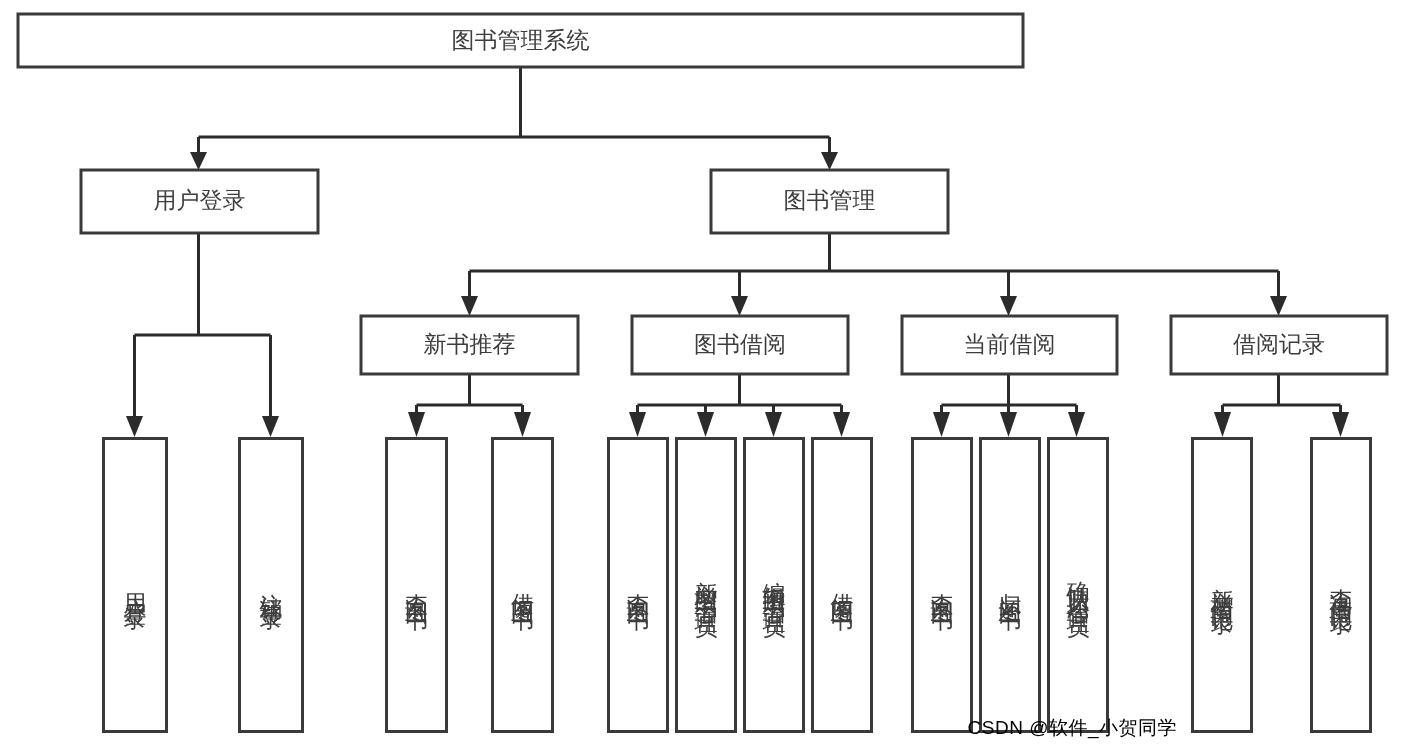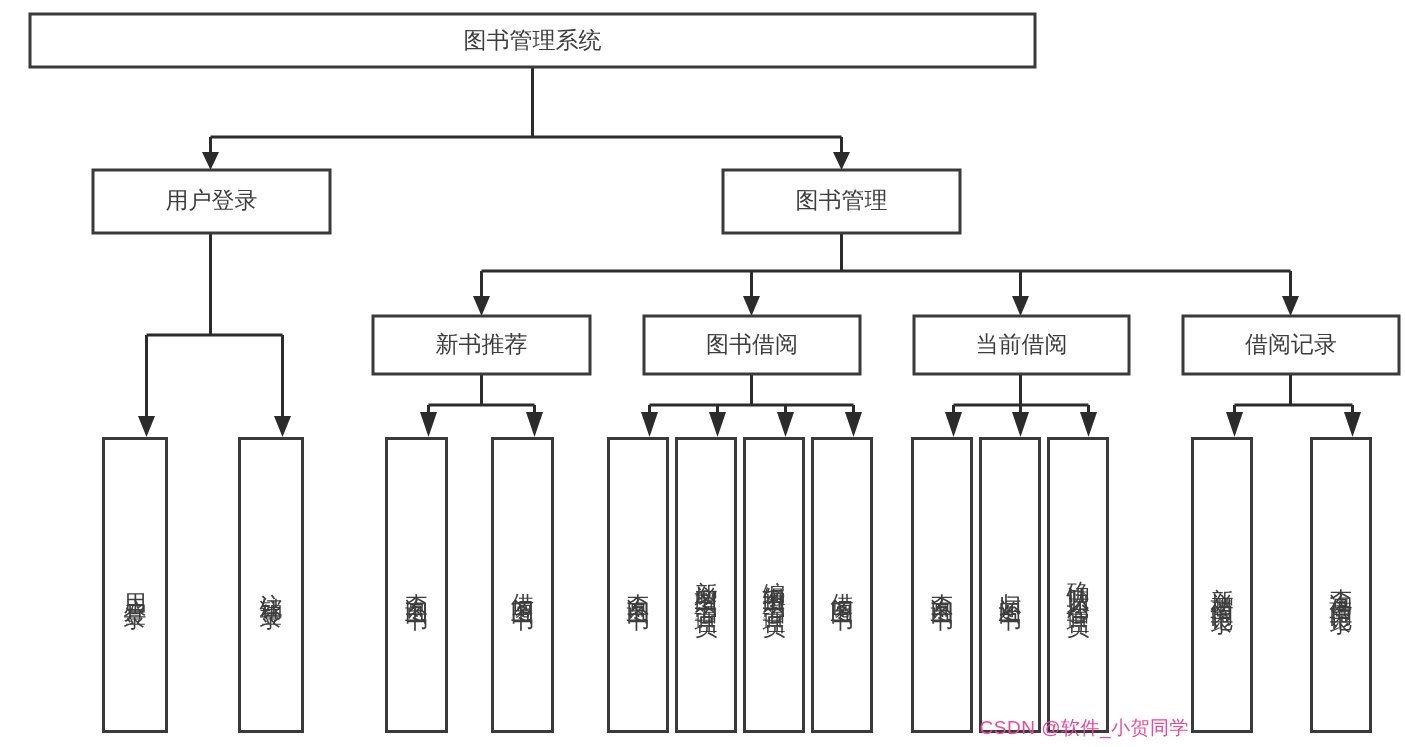--- a/index.html
+++ b/index.html
@@ -12,21 +12,20 @@
     height: 747px;
     font-family: "Liberation Sans", "DejaVu Sans", sans-serif;
     overflow: hidden;
     position: relative;
   }
   #diagram-root {
     position: absolute;
     left: 0; top: 0;
     width: 1191px;
     height: 747px;
-    padding-left: 12px;
   }
   svg.diagram-canvas {
     display: block;
     width: 1405px;
     height: 747px;
   }
   .node-box {
     fill: #ffffff;
     stroke: #3a3a3a;
     stroke-width: 3;
@@ -75,21 +74,21 @@
     align-items: center;
     justify-content: center;
     overflow: hidden;
   }
   .watermark {
     position: absolute;
     right: 14px;
     bottom: 6px;
     font-family: "Liberation Sans", "DejaVu Sans", sans-serif;
     font-size: 19px;
-    color: #ec4899;
+    color: #000000;
     letter-spacing: 0.5px;
     white-space: nowrap;
     pointer-events: none;
     margin-top: 8px;
   }
 </style>
 </head>
 <body>
 
 <div id="diagram-root">

